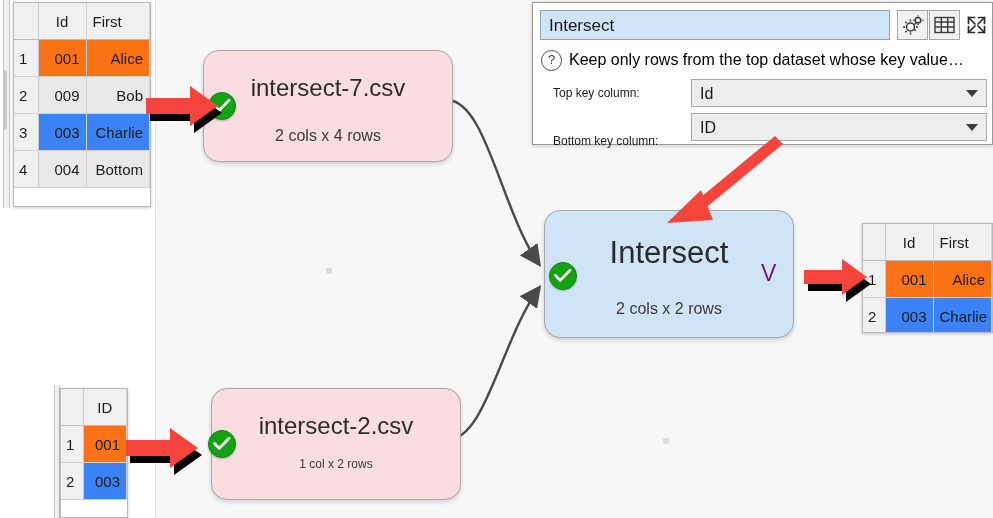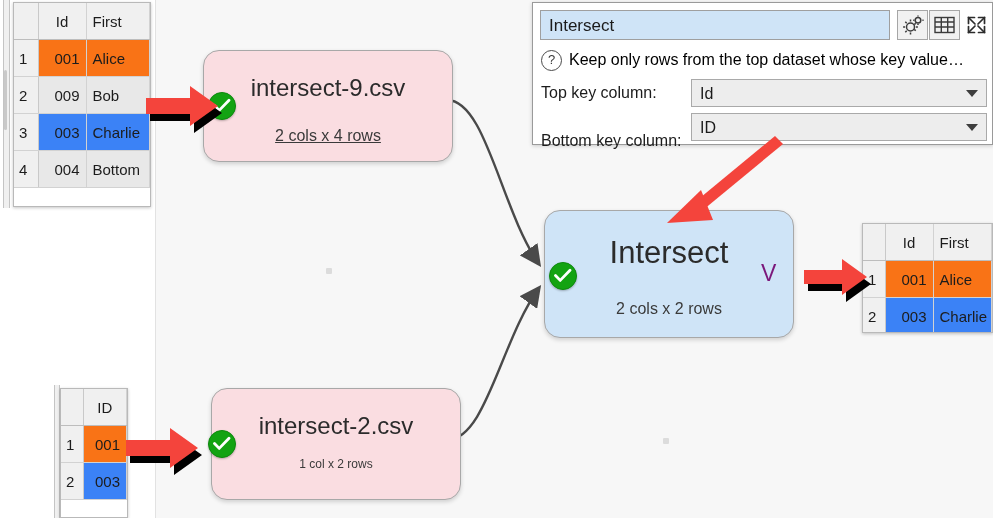--- a/index.html
+++ b/index.html
@@ -47,21 +47,21 @@
   
   .tbl{
     position:absolute;background:#ffffff;border:1px solid #b9b9b9;
     box-shadow:0 1px 3px rgba(0,0,0,.22);
     box-sizing:border-box;overflow:hidden;
   }
   .tbl table{border-collapse:collapse;table-layout:fixed;width:100%;
              font-size:15px;color:#1c1c1c;}
   .tbl th,.tbl td{
     border-right:1px solid #d2d2d2;border-bottom:1px solid #d2d2d2;
-    padding:0 6px;height:36px;text-align:left;font-weight:400;
+    padding:0 6px;height:36px;text-align:right;font-weight:400;
     white-space:nowrap;overflow:hidden;
   }
   .tbl th{background:#f0f0f0;text-align:center;border-bottom:1px solid #bdbdbd;}
   .tbl td.rowhdr{background:#f0f0f0;text-align:left;width:24px;padding:0 5px;
                  color:#1c1c1c;border-right:1px solid #c9c9c9;}
   .tbl td.num{text-align:right;}
   .cell-yellow{background:#f97316;}
   .cell-purple{background:#3b82f6;}
   .cell-grey{background:#e8e8e8;}
 
@@ -83,21 +83,21 @@
     position:absolute;top:7px;width:31px;height:30px;
     background:#f1f1f1;border:1px solid #a6a6a6;box-sizing:border-box;
     display:flex;align-items:center;justify-content:center;
   }
   .iconbtn.flat{background:transparent;border:none;}
   .helprow{position:absolute;left:8px;top:44px;right:4px;height:26px;
            display:flex;align-items:center;gap:7px;}
   .helptext{font-size:16px;color:#000000;white-space:nowrap;overflow:hidden;}
   .qmark{width:19px;height:19px;border:1.6px solid #4a4a4a;border-radius:50%;
          font-size:13px;line-height:17px;text-align:center;color:#3a3a3a;flex:0 0 auto;}
-  .lblrow{position:absolute;height:28px;font-size:16px;color:#1b1b1b;line-height:28px;}
+  .lblrow{position:absolute;height:28px;font-size:12px;color:#1b1b1b;line-height:28px;margin-left:12px;}
   .combo{
     position:absolute;height:28px;background:#ededed;border:1px solid #a9a9a9;
     box-sizing:border-box;font-size:16px;color:#1b1b1b;padding:2px 8px;line-height:24px;
   }
   .combo .caret{position:absolute;right:8px;top:10px;width:0;height:0;
     border-left:6px solid transparent;border-right:6px solid transparent;border-top:7px solid #3d3d3d;}
 
   
   .annot{position:absolute;pointer-events:none;}
 </style>
@@ -115,22 +115,22 @@
       <defs>
         <marker id="ah" markerWidth="9" markerHeight="9" refX="7.5" refY="4.5" orient="auto">
           <path d="M0,0 L9,4.5 L0,9 Z" fill="#4a4a4a"></path>
         </marker>
       </defs>
       <path d="M 291,100 C 330,100 345,210 383,264" fill="none" stroke="#4a4a4a" stroke-width="2.4" marker-end="url(#ah)"></path>
       <path d="M 291,440 C 330,440 345,340 383,288" fill="none" stroke="#4a4a4a" stroke-width="2.4" marker-end="url(#ah)"></path>
     </svg>
 
     <div class="node src" style="left:47px;top:50px;width:250px;height:112px;">
-      <div class="node-title" style="top:23px;font-size:24px;">intersect-9.csv</div>
-      <div class="node-sub" style="top:76px;font-size:16px;text-decoration:underline;">2 cols x 4 rows</div>
+      <div class="node-title" style="top:23px;font-size:24px;">intersect-7.csv</div>
+      <div class="node-sub" style="top:76px;font-size:16px;">2 cols x 4 rows</div>
     </div>
     <div class="tick" style="left:52px;top:92px;">
       <svg width="18" height="16" viewBox="0 0 18 16">
           <path d="M1.5,7.5 L6.2,12.4 L16,2.2" stroke="#ffffff" stroke-width="2.8" fill="none" stroke-linecap="round" stroke-linejoin="round"></path>
         </svg>
     </div>
 
     <div class="node src" style="left:47px;top:388px;width:250px;height:112px;margin-left:8px;">
       <div class="node-title" style="top:23px;font-size:24px;">intersect-2.csv</div>
       <div class="node-sub" style="top:68px;font-size:12px;">1 col x 2 rows</div>

